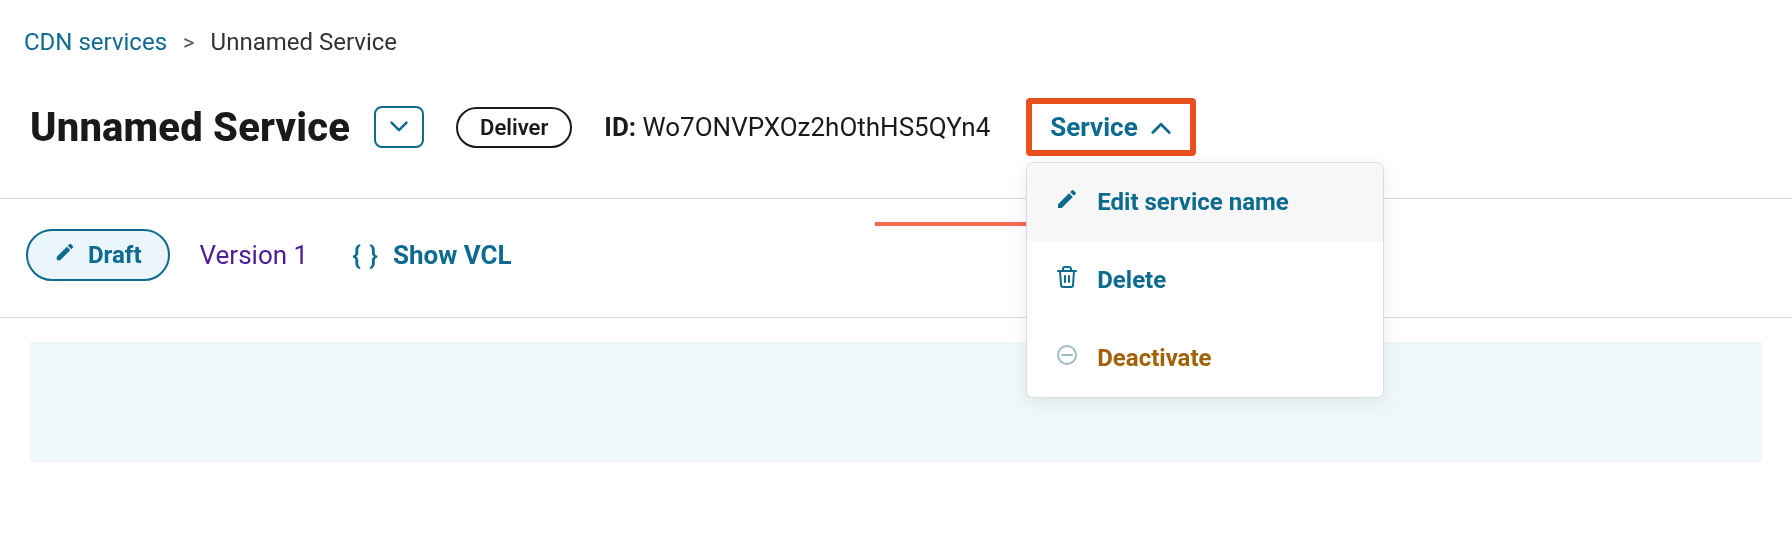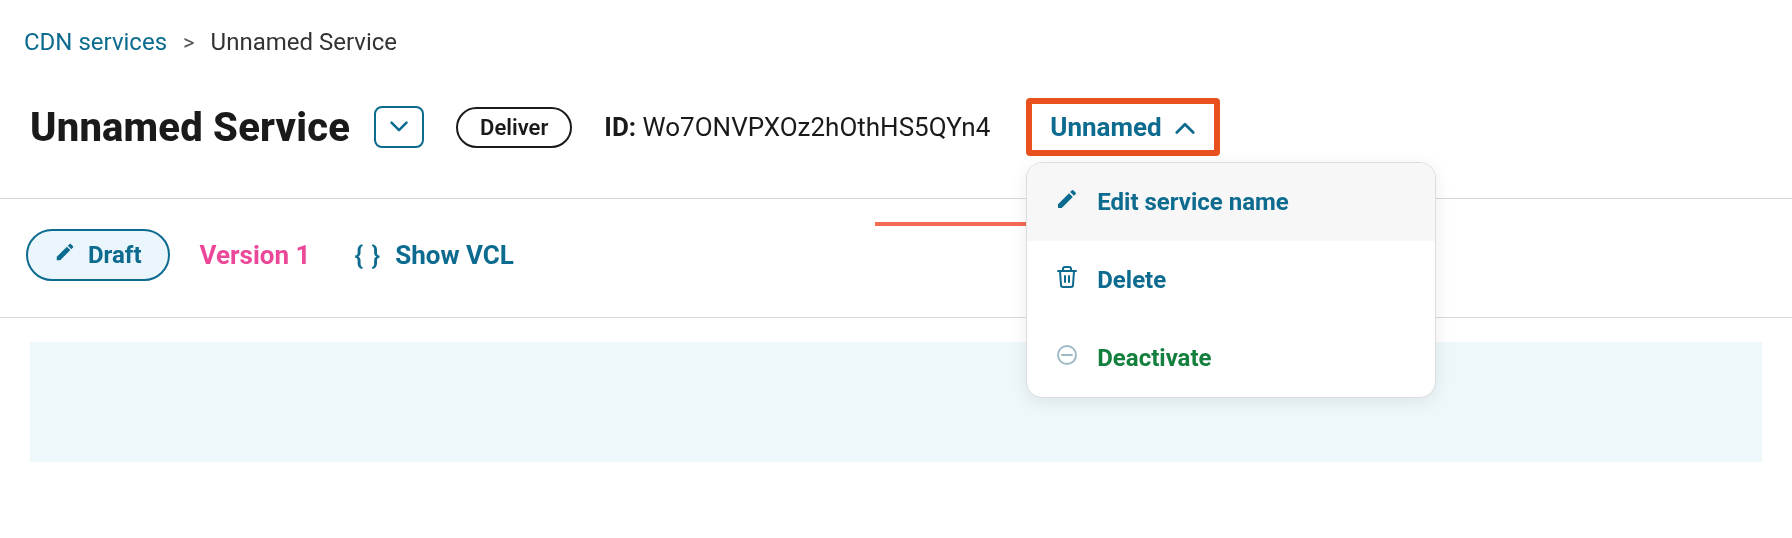--- a/index.html
+++ b/index.html
@@ -92,43 +92,43 @@
       color: #0d6b8f;
       cursor: pointer;
       background: #fff;
     }
     .options-btn svg { width: 22px; height: 16px; }
 
     .dropdown {
       position: absolute;
       top: 64px;
       left: 0;
-      width: 410px;
+      width: 358px;
       background: #fff;
       border: 1px solid #dcdcdc;
-      border-radius: 16px;
+      border-radius: 7px;
       box-shadow: 0 4px 18px rgba(0,0,0,0.08);
       z-index: 20;
       overflow: hidden;
     }
     .dropdown-item {
       display: flex;
       align-items: center;
       gap: 18px;
       padding: 24px 28px;
       font-size: 24px;
       font-weight: 700;
       color: #0d6b8f;
       cursor: pointer;
     }
     .dropdown-item.highlight {
       background: #f7f7f7;
     }
     .dropdown-item.disabled {
-      color: #15803d;
+      color: #a16207;
       cursor: default;
       text-align: center;
     }
     .dropdown-item svg {
       width: 24px;
       height: 24px;
       flex-shrink: 0;
     }
 
     .divider-line {
@@ -155,22 +155,22 @@
       font-size: 24px;
       font-weight: 700;
       padding: 10px 26px;
       border-radius: 999px;
       cursor: pointer;
     }
     .draft-pill svg { width: 22px; height: 22px; }
 
     .version-label {
       font-size: 26px;
-      font-weight: 700;
-      color: #ec4899;
+      font-weight: 400;
+      color: #4c1d95;
     }
 
     .showvcl {
       display: flex;
       align-items: center;
       gap: 14px;
       color: #0d6b8f;
       font-size: 26px;
       font-weight: 700;
       cursor: pointer;
@@ -220,21 +220,21 @@
 
   <span class="deliver-pill">Deliver</span>
 
   <span class="id-block">
     <span class="id-label">ID:</span>
     <span class="id-value">Wo7ONVPXOz2hOthHS5QYn4</span>
   </span>
 
   <div class="options-wrap">
     <div class="options-btn">
-      <span>Unnamed</span>
+      <span>Service</span>
       <span>
         <svg viewBox="0 0 24 16" fill="none" stroke="#0d6b8f" stroke-width="3" stroke-linecap="round" stroke-linejoin="round">
             <polyline points="3,13 12,4 21,13"></polyline>
           </svg>
       </span>
     </div>
 
     <div class="dropdown">
       <div class="dropdown-item highlight">
         <span>

